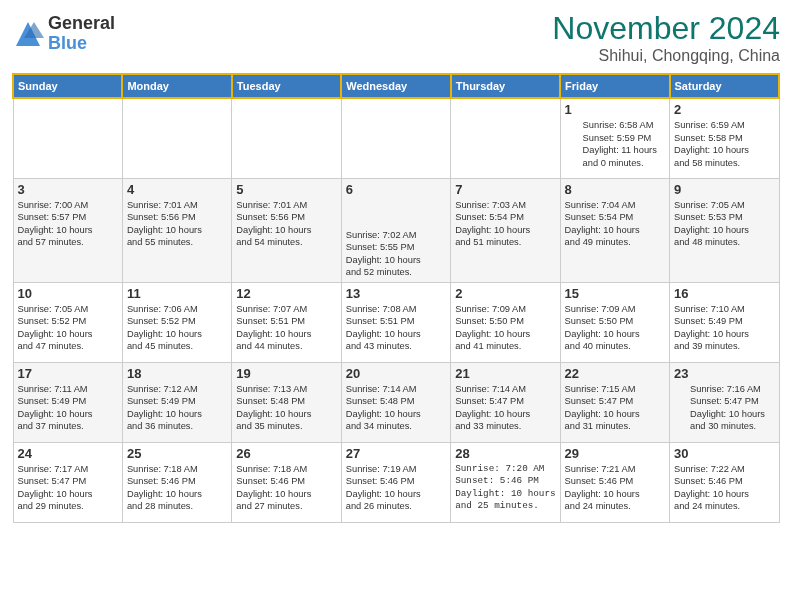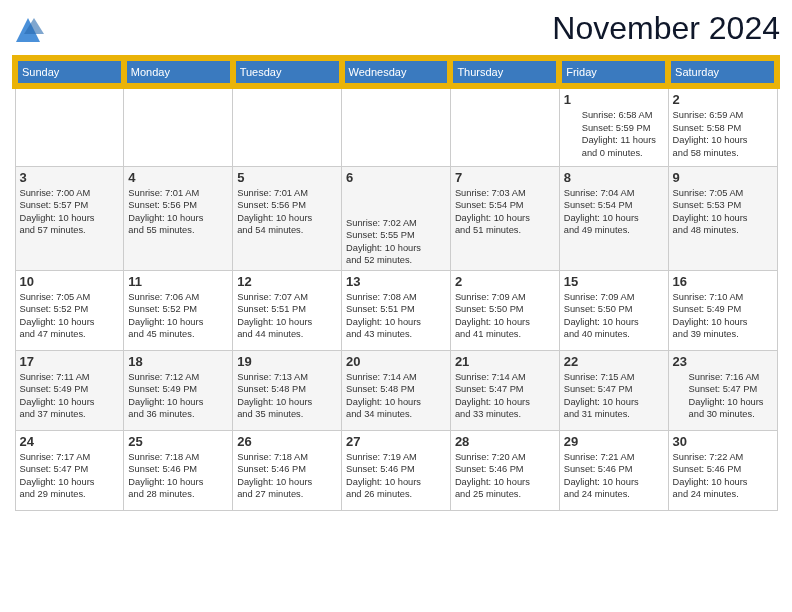--- a/index.html
+++ b/index.html
@@ -44,39 +44,39 @@
       width: 32px;
       height: 32px;
       margin-right: 4px;
     }
     .title-area {
       text-align: right;
     }
     .month-title {
       font-size: 32px;
       font-weight: normal;
-      color: #0f172a;
+      color: #0f766e;
     }
     .location-title {
       font-size: 16px;
       color: #555;
     }
     table {
       width: 100%;
       border-collapse: collapse;
       table-layout: fixed;
     }
     th {
       background-color: #3a7abf;
       color: white;
       font-size: 11px;
-      font-weight: normal;
+      font-weight: bold;
       padding: 5px 4px;
       text-align: left;
-      border: 6px solid #eab308;
+      border: 2px solid #eab308;
     }
     td {
       border: 1px solid #ccc;
       vertical-align: top;
       padding: 3px 4px;
       font-size: 9.5px;
       height: 80px;
       background: #fff;
     }
     tr:nth-child(even) td {
@@ -101,23 +101,28 @@
 </head>
 <body>
 
 <div class="container">
   <div class="header-area">
     <div class="logo">
       <svg class="logo-icon" viewBox="0 0 32 32">
         <polygon points="16,4 28,28 4,28" fill="#4a90d9"></polygon>
         <polygon points="22,4 32,20 12,20" fill="#2a6aaf" opacity="0.6"></polygon>
       </svg>
+      <div class="logo-text">
+        <span class="logo-general">General</span>
+        <span class="logo-blue">Blue</span>
+      </div>
     </div>
     <div class="title-area">
       <div class="month-title">November 2024</div>
+      <div class="location-title">Shihui, Chongqing, China</div>
     </div>
   </div>
 
   <table>
     <thead>
       <tr>
         <th>Sunday</th>
         <th>Monday</th>
         <th>Tuesday</th>
         <th>Wednesday</th>
@@ -325,21 +330,21 @@
           </td>
           <td>
             <span class="day-num">27</span>
             <div class="day-info" style="white-space: pre-line;">Sunrise: 7:19 AM
 Sunset: 5:46 PM
 Daylight: 10 hours
 and 26 minutes.</div>
           </td>
           <td>
             <span class="day-num">28</span>
-            <div class="day-info" style="white-space: pre-line;">Sunrise: 7:20 AM
+            <div class="day-info" style="white-space: pre-line; font-family: Liberation Mono, monospace;">Sunrise: 7:20 AM
 Sunset: 5:46 PM
 Daylight: 10 hours
 and 25 minutes.</div>
           </td>
           <td>
             <span class="day-num">29</span>
             <div class="day-info" style="white-space: pre-line;">Sunrise: 7:21 AM
 Sunset: 5:46 PM
 Daylight: 10 hours
 and 24 minutes.</div>

